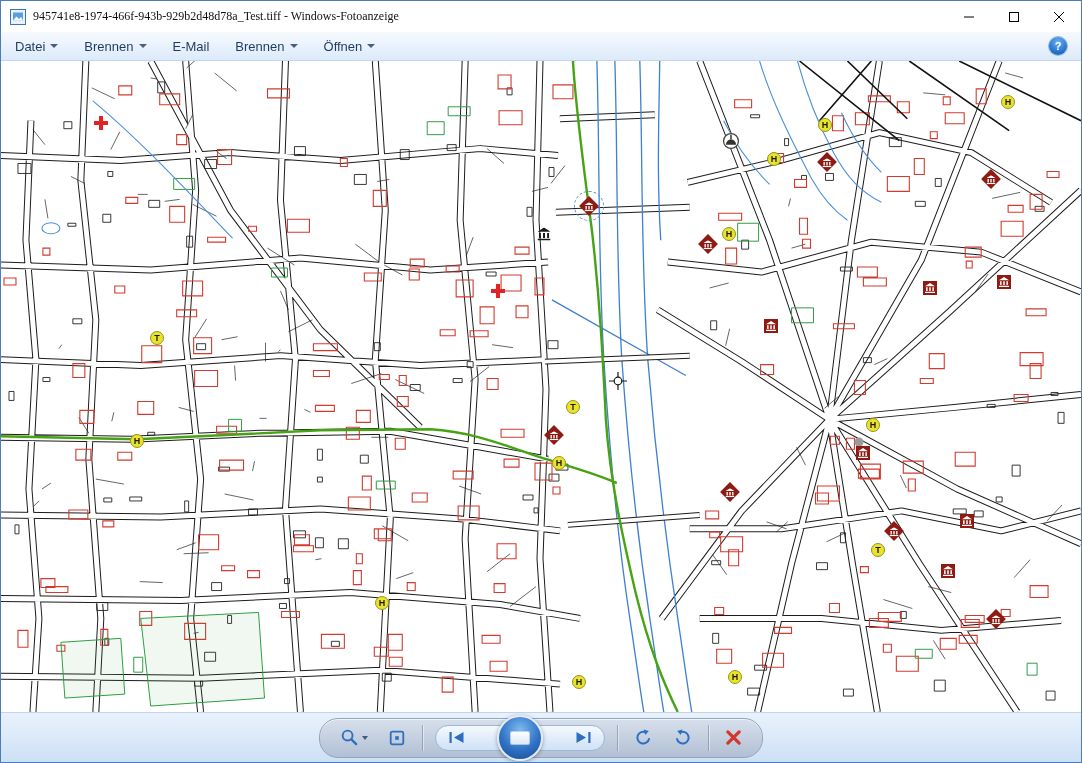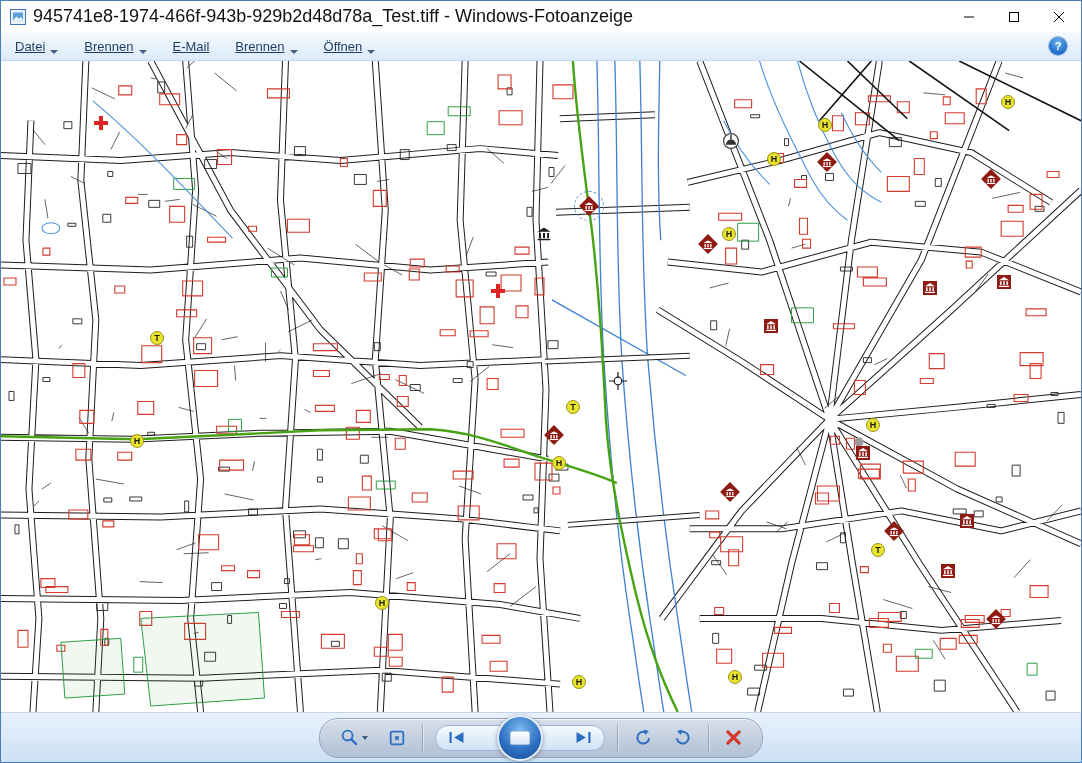--- a/index.html
+++ b/index.html
@@ -2,26 +2,26 @@
 <html><head>
 <meta charset="utf-8">
 <style>
   html,body{margin:0;padding:0;}
   body{width:1082px;height:763px;font-family:"Liberation Sans",sans-serif;background:#9a9a9a;}
   .window{width:1082px;height:763px;box-sizing:border-box;border:1px solid #4a7ebb;display:flex;flex-direction:column;background:#fff;overflow:hidden;}
 
   
   .titlebar{height:31px;flex:0 0 31px;display:flex;align-items:center;background:#ffffff;}
   .app-icon{width:16px;height:16px;margin:0 7px 0 9px;flex:0 0 16px;}
-  .title-text{font-size:18px;color:#111;flex:1 1 auto;white-space:nowrap;overflow:hidden;text-overflow:ellipsis;}
+  .title-text{font-size:12px;color:#111;flex:1 1 auto;white-space:nowrap;overflow:hidden;text-overflow:ellipsis;font-family:Liberation Serif, serif;}
   .win-btn{width:45px;height:31px;flex:0 0 45px;display:flex;align-items:center;justify-content:center;background:transparent;border:none;padding:0;}
 
   
   .menubar{height:28px;flex:0 0 28px;display:flex;align-items:center;gap:26px;padding:0 14px;background:linear-gradient(#f6fafe,#dceafa);border-bottom:1px solid #c4d6ec;}
-  .menu-item{display:flex;align-items:flex-end;gap:5px;font-size:13px;color:#1d3b5f;cursor:default;text-decoration:underline;}
+  .menu-item{display:flex;align-items:center;gap:5px;font-size:13px;color:#1d3b5f;cursor:default;}
   .caret{width:0;height:0;border-left:4px solid transparent;border-right:4px solid transparent;border-top:4px solid #456180;}
   .help-btn{margin-left:auto;width:18px;height:18px;border-radius:50%;border:none;padding:0;background:radial-gradient(circle at 50% 30%,#6cb4ef,#1f6bc9 70%);color:#fff;font-size:11px;font-weight:bold;line-height:18px;text-align:center;box-shadow:0 0 0 1px #8fb4dd;}
 
   
   .map-area{position:relative;flex:1 1 auto;background:#fff;overflow:hidden;}
   .map-svg{position:absolute;inset:0;width:100%;height:100%;}
   .c1{stroke:#1c1c1c;stroke-width:7;fill:none;stroke-linejoin:round;}
   .c2{stroke:#ffffff;stroke-width:5;fill:none;stroke-linejoin:round;}
   .b1{stroke:#1c1c1c;stroke-width:6;fill:none;}
   .b2{stroke:#ffffff;stroke-width:4;fill:none;}

